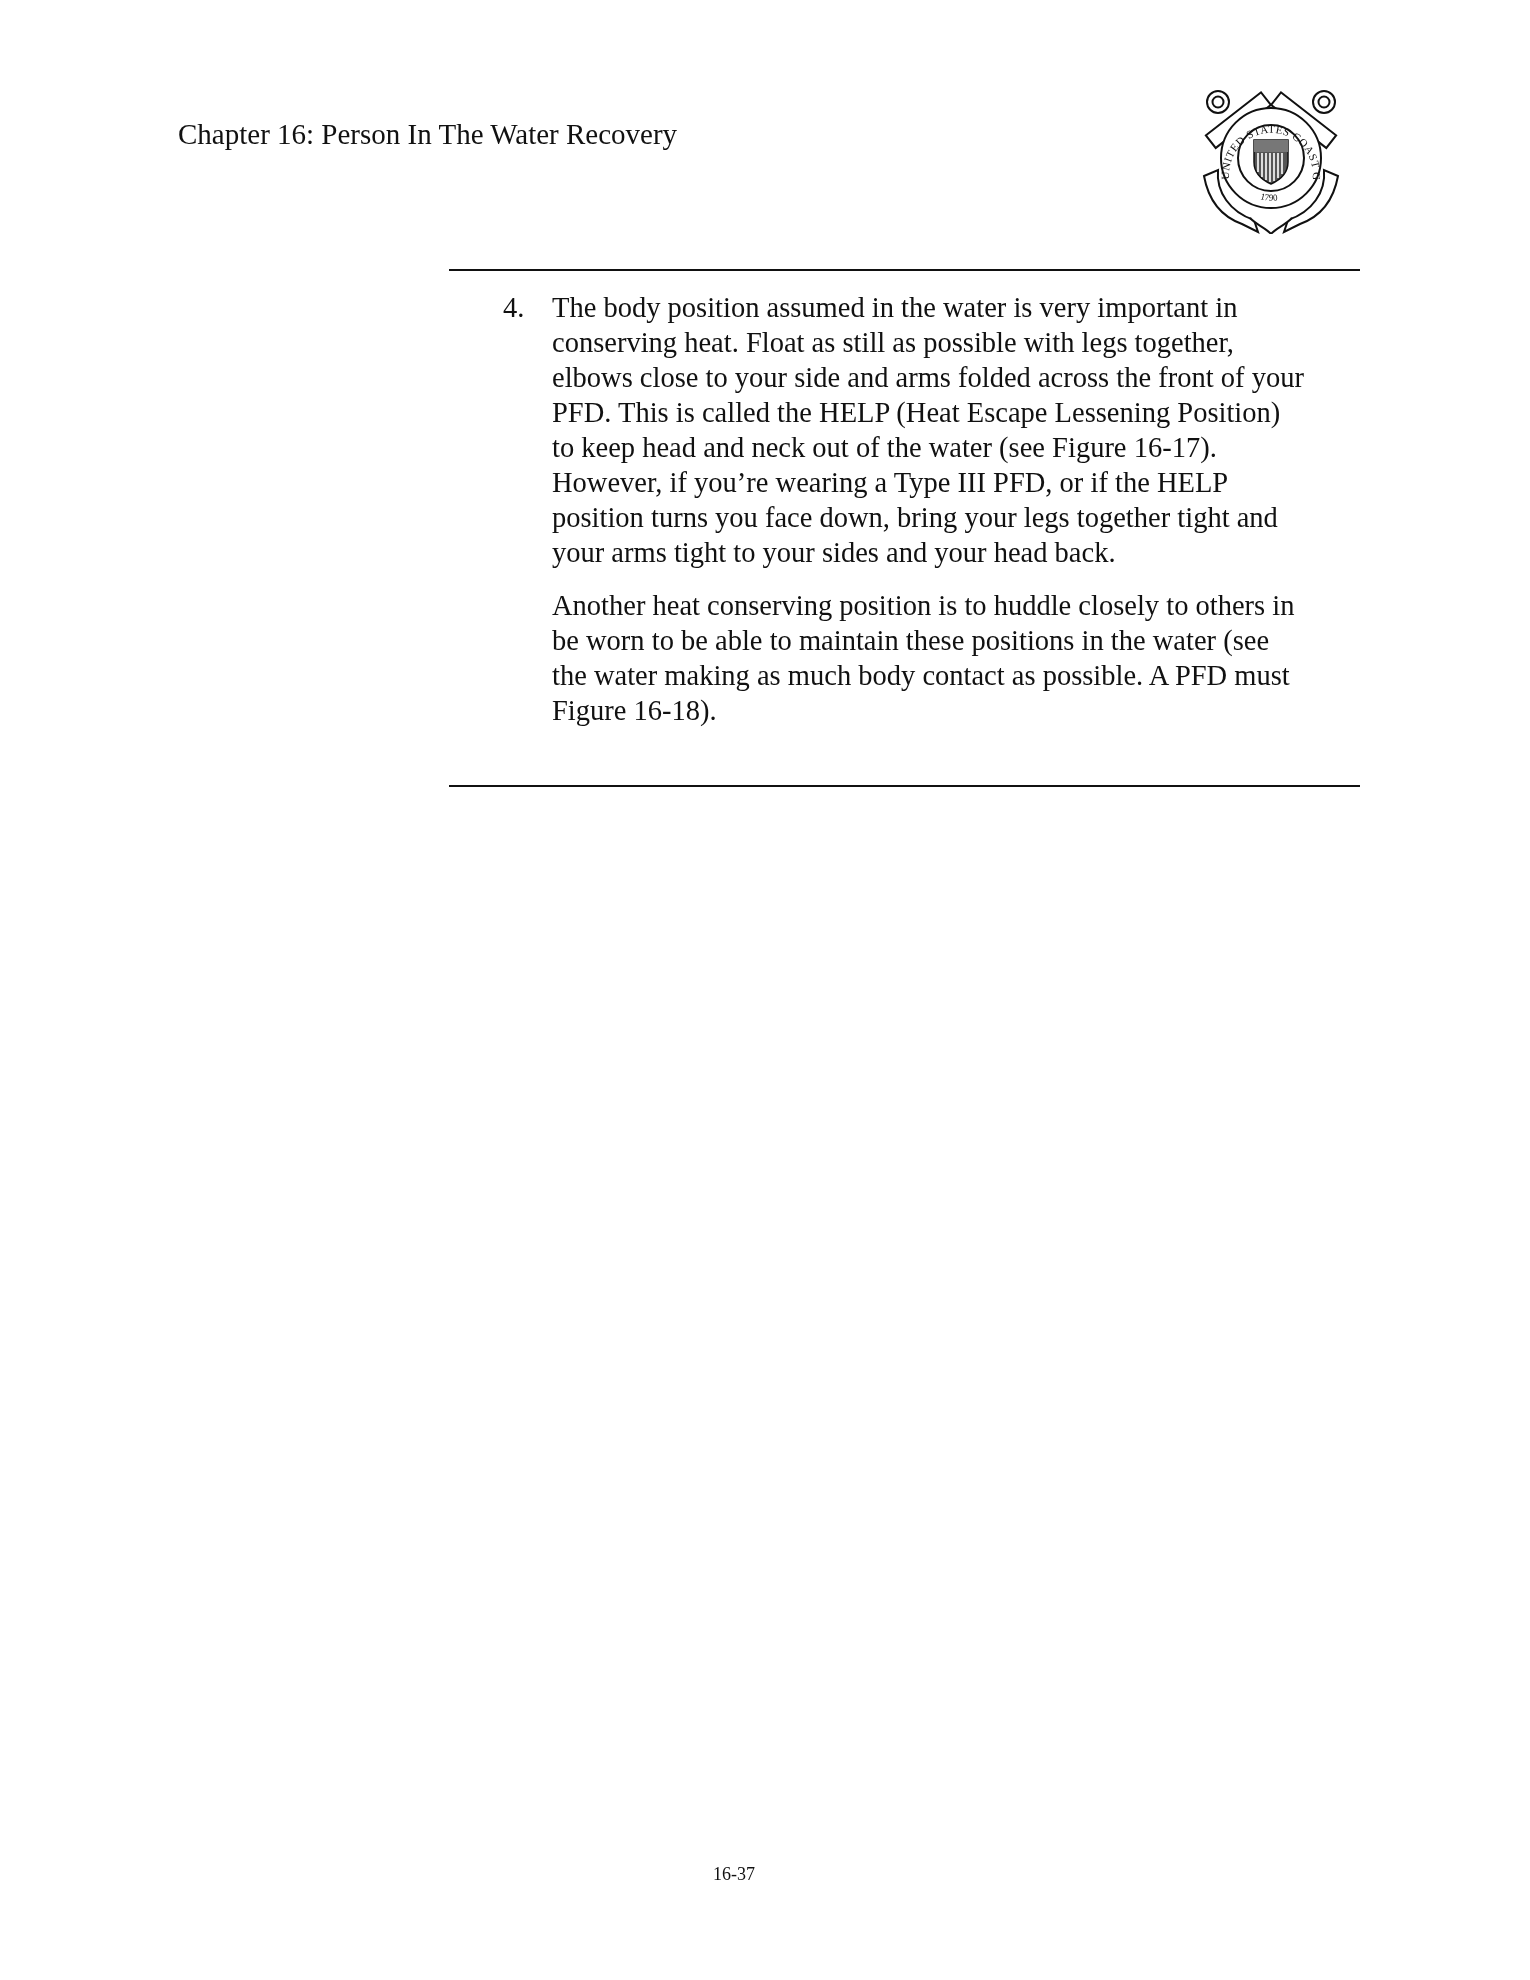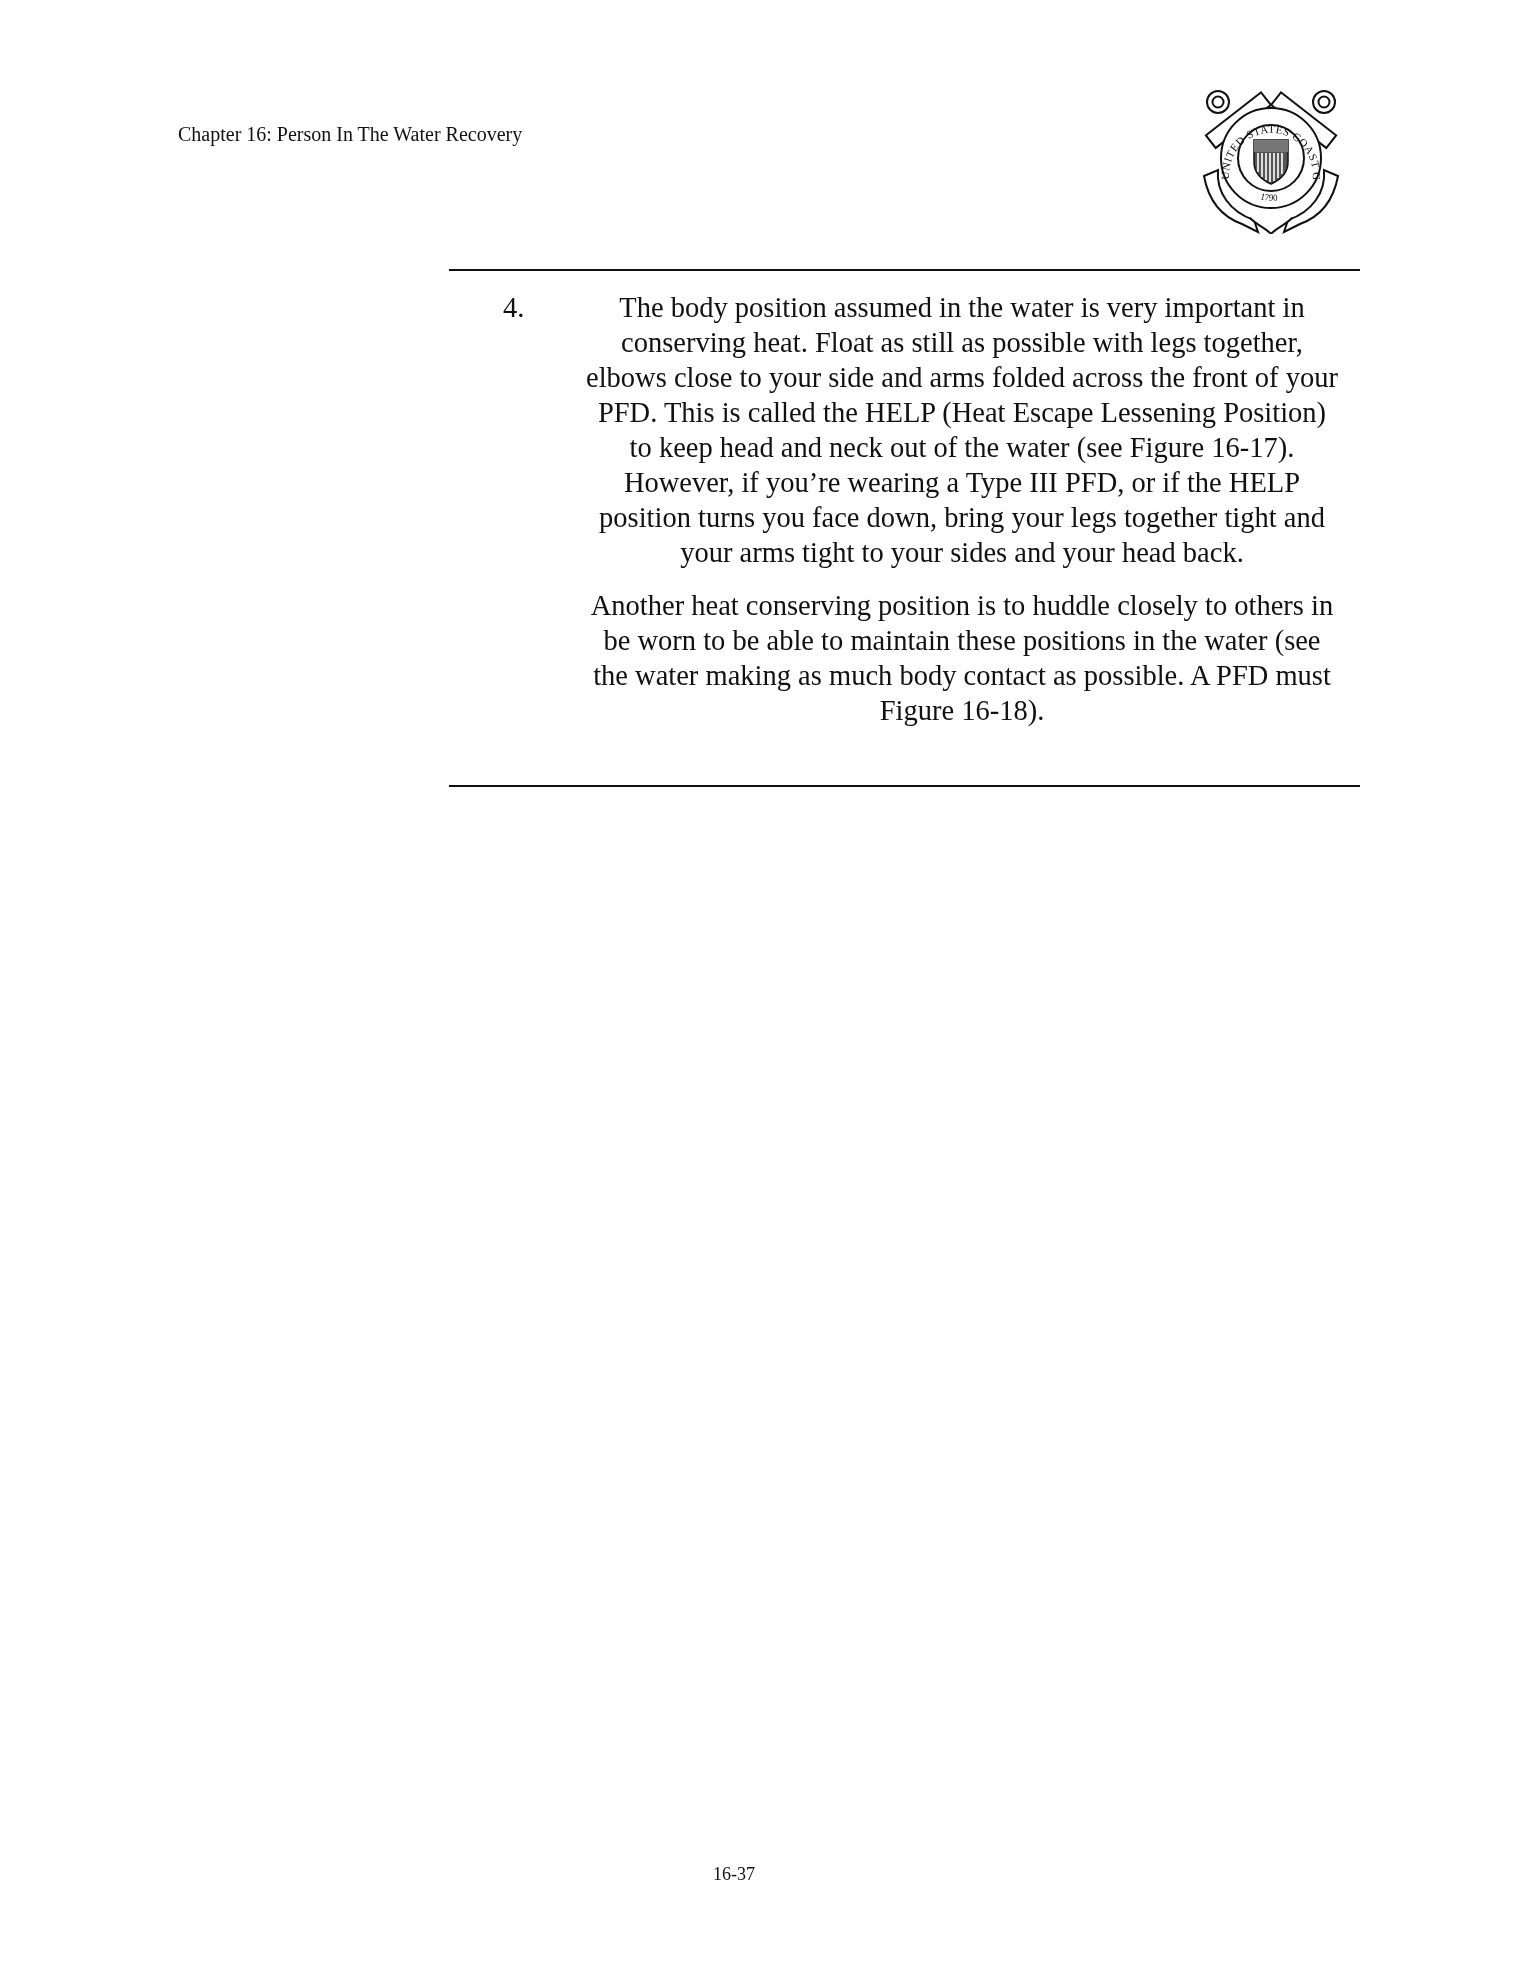--- a/index.html
+++ b/index.html
@@ -12,21 +12,21 @@
       height: 1980px;
       position: relative;
       overflow: hidden;
       font-family: "Liberation Serif", "DejaVu Serif", serif;
       color: #111111;
     }
     .running-header {
       position: absolute;
       left: 178px;
       top: 122px;
-      font-size: 20px;
+      font-size: 29px;
       line-height: 24px;
       white-space: nowrap;
     }
     .logo {
       position: absolute;
       left: 1196px;
       top: 84px;
       width: 150px;
       height: 150px;
     }
@@ -52,21 +52,20 @@
       position: absolute;
       left: 54px;
       top: 0;
       white-space: nowrap;
     }
     .item-body {
       position: absolute;
       left: 103px;
       top: 0;
       width: 820px;
-      text-align: center;
     }
     .para {
       margin: 0 0 18px 0;
     }
     .line {
       display: block;
       white-space: nowrap;
     }
     .page-number {
       position: absolute;

